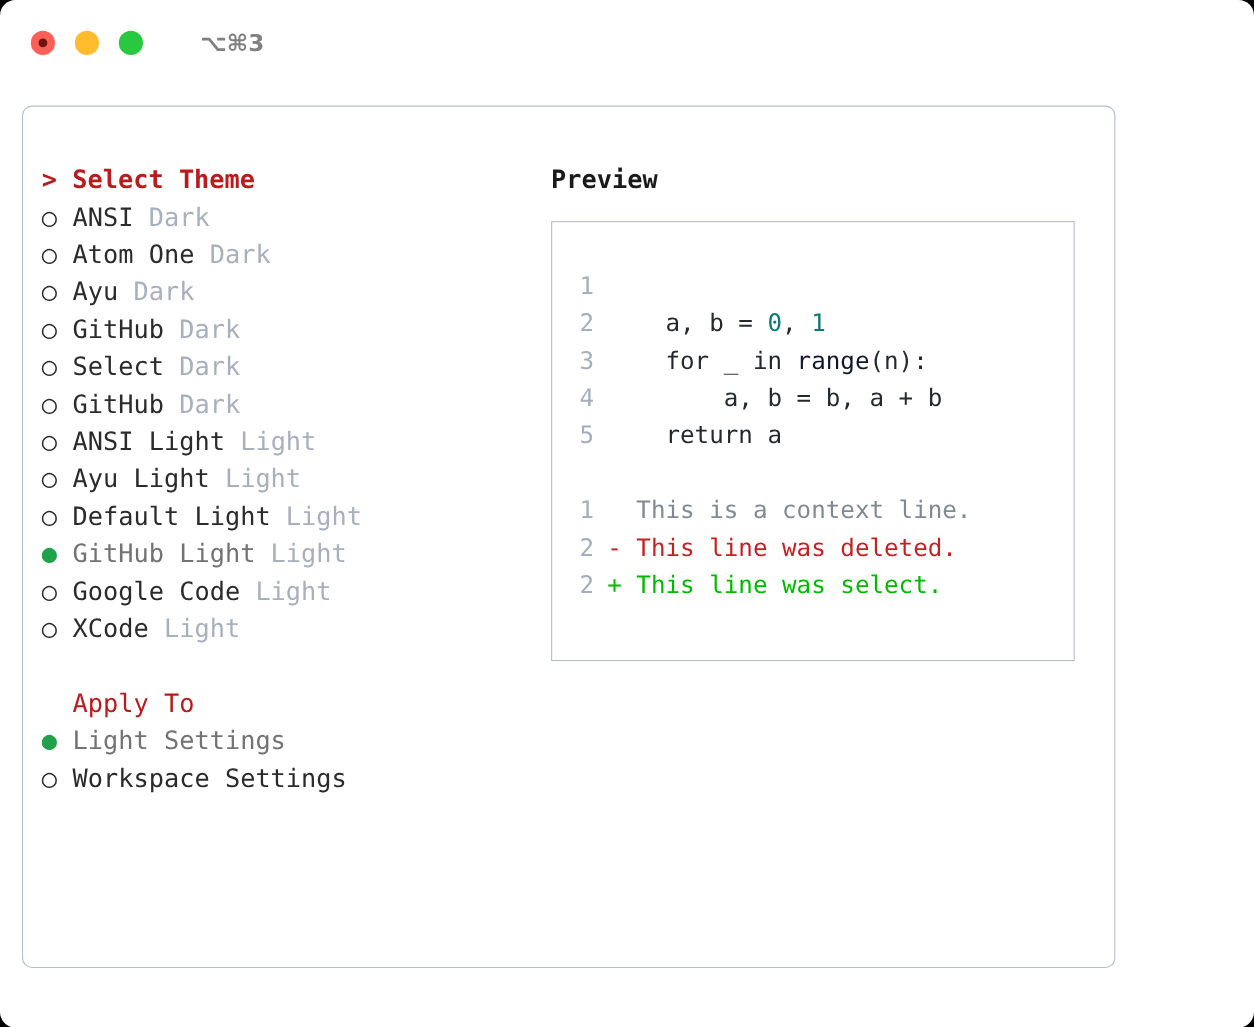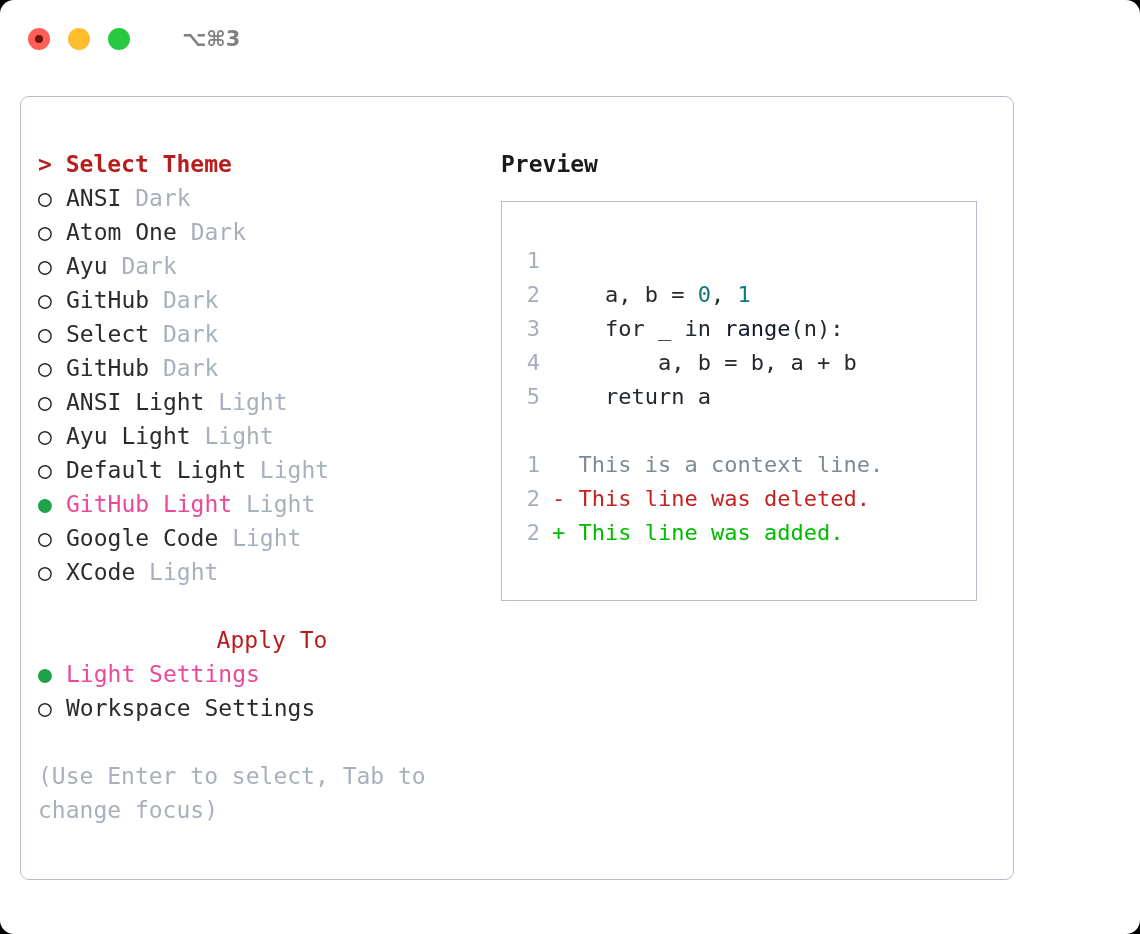--- a/index.html
+++ b/index.html
@@ -102,40 +102,39 @@
     line-height: 34px;
     color: #b91c1c;
     white-space: pre;
   }
   .section-head.focused {
     font-weight: 700;
   }
   .section-head.unfocused {
     font-weight: 400;
     padding-left: 28px;
-    text-align: center;
   }
 
   .opt {
     font-size: 23px;
     line-height: 34px;
     color: #2b2b2b;
     display: flex;
     align-items: baseline;
     white-space: pre;
   }
   .bullet {
     display: inline-block;
     width: 28px;
     flex: 0 0 28px;
     font-size: 23px;
     color: #2b2b2b;
   }
   .opt.selected .bullet { color: #1fa24a; }
-  .opt.selected .opt-label { color: #ec4899; }
+  .opt.selected .opt-label { color: #737373; }
   .opt-label { color: #2b2b2b; }
   .opt-kind {
     color: #a8b0bd;
     padding-left: 0;
   }
 
   .spacer-sm { height: 34px; }
 
   .hint {
     margin-top: 34px;
@@ -232,38 +231,37 @@
 
         <div class="spacer-sm"></div>
 
         <div class="section-head unfocused">Apply To</div>
 
         <div id="apply-list">
             <div class="opt selected"><span class="bullet">●</span><span class="opt-label">Light Settings</span></div>
             <div class="opt"><span class="bullet">○</span><span class="opt-label">Workspace Settings</span></div>
           </div>
 
-        <div class="hint">(Use Enter to select, Tab to change focus)</div>
       </div>
 
       <div class="right-col">
         <div class="preview-title">Preview</div>
 
         <div class="preview-box">
           <div id="code-block">
               <div class="code-line"><span class="lineno">1</span></div>
               <div class="code-line"><span class="lineno">2</span><span class="code-text"><span class="tok-plain">    a, b = </span><span class="tok-num">0</span><span class="tok-plain">, </span><span class="tok-num">1</span></span></div>
               <div class="code-line"><span class="lineno">3</span><span class="code-text"><span class="tok-plain">    for _ in </span><span class="tok-call">range</span><span class="tok-plain">(n):</span></span></div>
               <div class="code-line"><span class="lineno">4</span><span class="code-text"><span class="tok-plain">        a, b = b, a + b</span></span></div>
               <div class="code-line"><span class="lineno">5</span><span class="code-text"><span class="tok-plain">    return a</span></span></div>
             </div>
           <div class="diff-gap"></div>
           <div id="diff-block">
               <div class="code-line"><span class="lineno">1</span><span class="diff-ctx">  This is a context line.</span></div>
               <div class="code-line"><span class="lineno">2</span><span class="diff-del">- This line was deleted.</span></div>
-              <div class="code-line"><span class="lineno">2</span><span class="diff-add">+ This line was added.</span></div>
+              <div class="code-line"><span class="lineno">2</span><span class="diff-add">+ This line was select.</span></div>
             </div>
         </div>
       </div>
 
     </div>
   </div>
 </div>
 
 </body></html>

